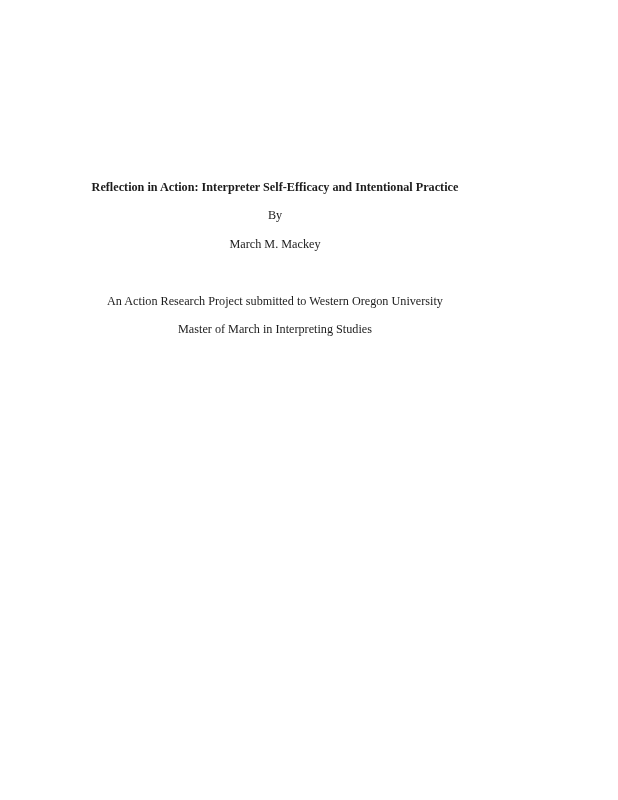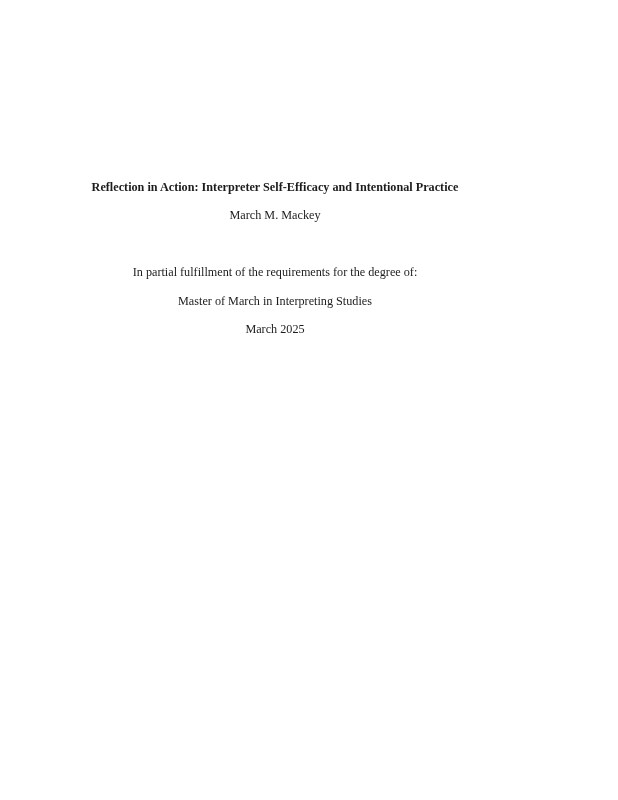--- a/index.html
+++ b/index.html
@@ -36,24 +36,24 @@
   .line.blank {
     height: 28.4px;
   }
 </style>
 </head>
 <body>
 
 <div class="page">
   <div class="line title">Reflection in Action: Interpreter Self-Efficacy and Intentional Practice</div>
 
+  <div class="line">By</div>
 
   <div class="line">March M. Mackey</div>
 
   <div class="line blank"></div>
 
+  <div class="line">An Action Research Project submitted to Western Oregon University</div>
 
-  <div class="line">In partial fulfillment of the requirements for the degree of:</div>
 
   <div class="line">Master of March in Interpreting Studies</div>
 
-  <div class="line">March 2025</div>
 </div>
 
 </body></html>

